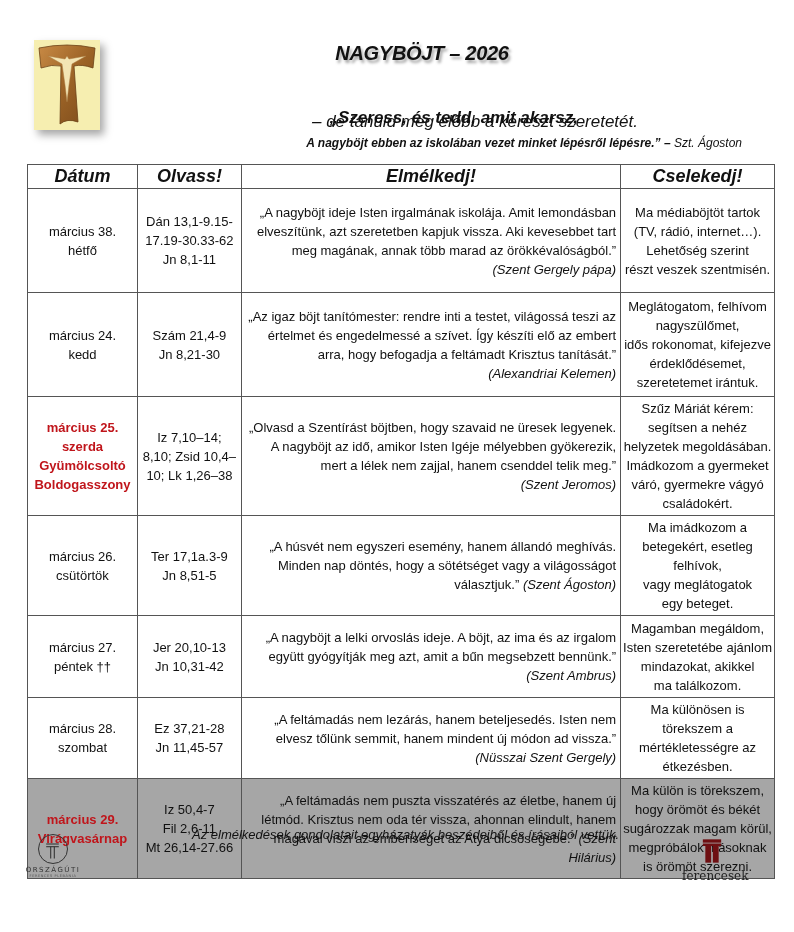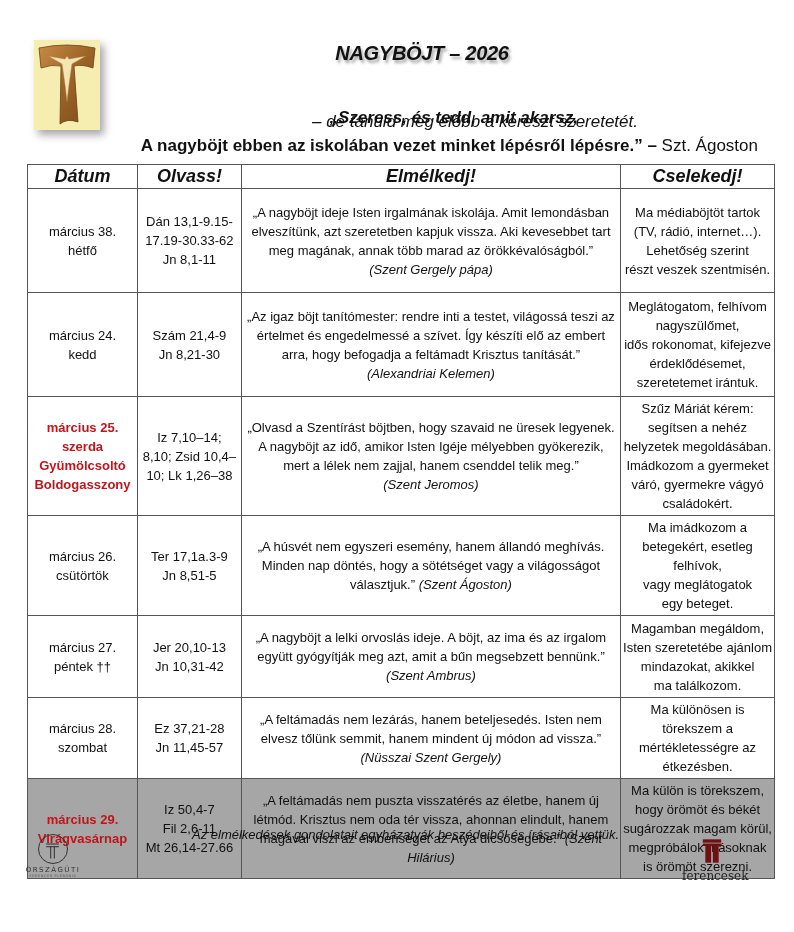--- a/index.html
+++ b/index.html
@@ -4,29 +4,29 @@
 <style>
   * { box-sizing: border-box; margin: 0; padding: 0; }
   body { width: 794px; height: 932px; background: #ffffff; font-family: "DejaVu Sans", "Liberation Sans", sans-serif; color: #111; position: relative; overflow: hidden; }
 
   .logo-tau { position: absolute; left: 34px; top: 40px; width: 66px; height: 90px; background: #f6eeb0; box-shadow: 4px 5px 8px rgba(0,0,0,0.35); }
   .logo-tau svg { width: 100%; height: 100%; display: block; }
 
   .title { position: absolute; left: 0; width: 794px; top: 42px; text-align: center; font-family: "Liberation Sans", sans-serif; font-weight: bold; font-style: italic; font-size: 20px; color: #111; text-shadow: 2px 3px 3px rgba(0,0,0,0.35); padding-left: 50px; letter-spacing: -0.3px; }
   .quote1 { position: absolute; right: 216px; top: 88px; font-family: "Liberation Sans", sans-serif; font-weight: bold; font-style: italic; font-size: 17px; margin-top: 20px; }
   .quote2 { position: absolute; right: 156px; top: 112px; font-family: "Liberation Sans", sans-serif; font-weight: normal; font-style: italic; font-size: 17px; }
-  .quote3 { position: absolute; right: 36px; top: 136px; font-family: "Liberation Sans", sans-serif; font-weight: bold; font-size: 17px; }
+  .quote3 { position: absolute; right: 52px; top: 136px; font-family: "Liberation Sans", sans-serif; font-weight: bold; font-style: italic; font-size: 12px; }
   .quote3 .author { font-weight: normal; }
 
   table.schedule { position: absolute; left: 27px; top: 164px; width: 748px; border-collapse: collapse; font-family: "Liberation Sans", sans-serif; font-size: 13px; line-height: 19px; }
   table.schedule td, table.schedule th { border: 1.3px solid #555; }
   table.schedule th { font-style: italic; font-weight: bold; font-size: 18px; height: 22px; text-align: center; }
   .col-date { width: 110px; text-align: center; }
   .col-read { width: 104px; text-align: center; }
-  .col-med { width: 380px; text-align: center; padding: 2px 4px 2px 4px; margin-left: 48px; }
+  .col-med { width: 380px; text-align: right; padding: 2px 4px 2px 4px; margin-left: 48px; }
   .col-act { width: 154px; text-align: center; padding: 2px 2px; }
   .red { color: #c0151b; font-weight: bold; }
   .src { font-style: italic; }
   tr.sunday td { background: #a6a6a6; }
   .row-h1 { height: 104px; } .row-h2 { height: 104px; } .row-h3 { height: 106px; }
   .row-h4 { height: 84px; } .row-h5 { height: 82px; } .row-h6 { height: 62px; } .row-h7 { height: 100px; }
 
   .footnote { position: absolute; left: 192px; top: 827px; font-family: "Liberation Sans", sans-serif; font-style: italic; font-size: 13px; }
   .logo-orszaguti { position: absolute; left: 24px; top: 834px; width: 58px; height: 50px; text-align: center; }
   .logo-orszaguti .circle { width: 30px; height: 30px; border: 1.5px solid #333; border-radius: 50%; margin: 0 auto; position: relative; }

